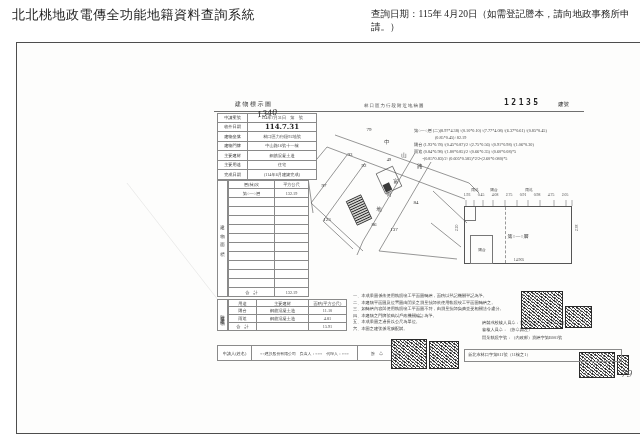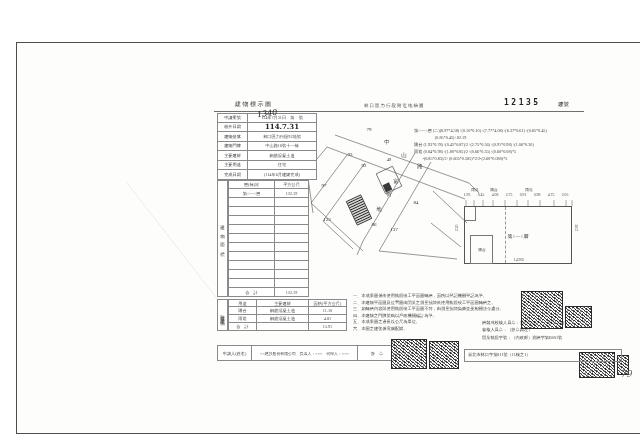--- a/index.html
+++ b/index.html
@@ -44,20 +44,22 @@
            repeating-linear-gradient(38deg, rgba(25,25,25,.82) 0 0.9px, rgba(250,250,250,.55) 0.9px 2.4px),
            repeating-linear-gradient(-55deg, rgba(20,20,20,.75) 0 0.8px, rgba(255,255,255,0) 0.8px 2.8px);}
   .notes div{white-space:nowrap;}
   .mono{font-family:"DejaVu Sans Mono",monospace;}
 </style>
 </head>
 <body>
 
 <div id="stage">
 
+  <div class="abs" id="sys-title">北北桃地政電傳全功能地籍資料查詢系統</div>
+  <div class="abs" id="query-date">查詢日期：115年 4月20日（如需登記謄本，請向地政事務所申請。）</div>
 
   <div id="scan">
 
     <svg class="abs" width="621" height="390" style="left:0;top:0">
       <defs>
         <pattern id="hh" width="2.4" height="2.4" patternUnits="userSpaceOnUse">
           <rect width="2.4" height="2.4" fill="#e9e9e6"></rect>
           <path d="M0,1.2 H2.4" stroke="#1e1e1e" stroke-width="1"></path>
         </pattern>
       </defs>

